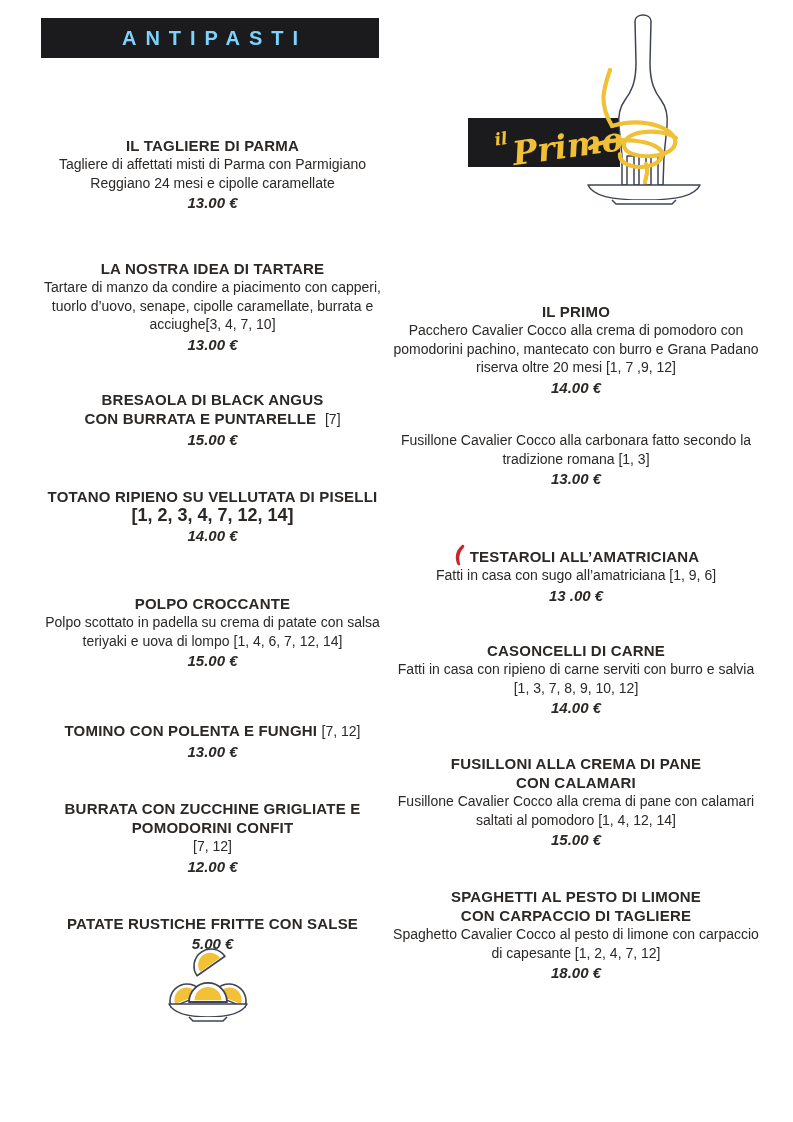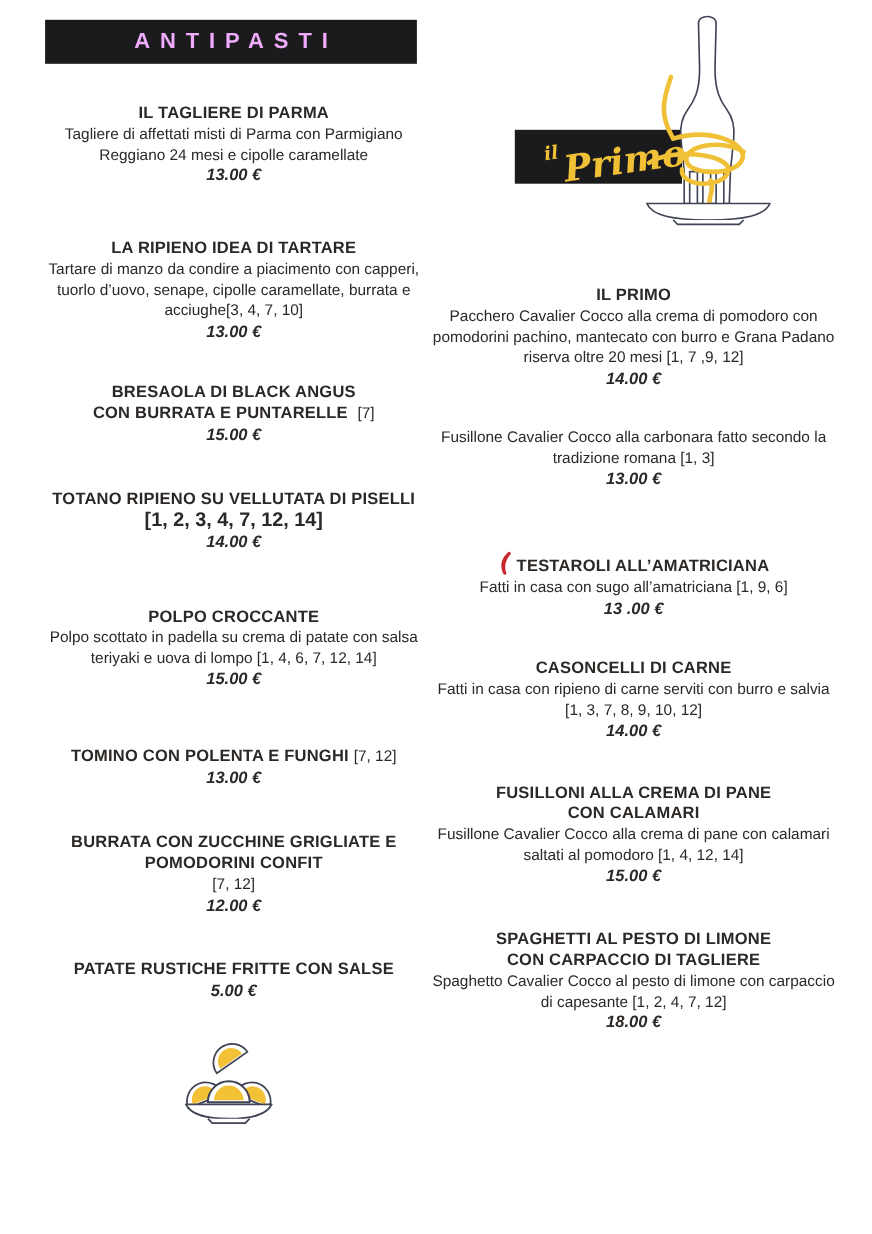--- a/index.html
+++ b/index.html
@@ -2,28 +2,28 @@
 <html><head>
 <meta charset="utf-8">
 <style>
   * { margin:0; padding:0; box-sizing:border-box; }
   body { background:#fff; font-family:"Liberation Sans","DejaVu Sans",sans-serif; }
   .page { position:relative; width:793px; height:1122px; background:#ffffff; overflow:hidden; color:#2b2826; }
 
   
   .header-bar { position:absolute; left:41px; top:18px; width:338px; height:40px;
     background:#1b1b1d; display:flex; align-items:center; justify-content:center; }
-  .header-bar span { color:#f0abfc; font-weight:bold; font-size:20px; letter-spacing:9px; padding-left:9px; }
+  .header-bar span { color:#7dd3fc; font-weight:bold; font-size:20px; letter-spacing:9px; padding-left:9px; }
 
   
   .col { position:absolute; }
   .col-left  { left:35px;  width:355px; }
   .col-right { left:392px; width:368px; }
 
-  .item { position:absolute; left:0; right:0; text-align:center; }
+  .item { position:absolute; left:0; right:0; text-align:center;margin-top:43px; }
   .t   { font-weight:bold; font-size:15px; line-height:19px; letter-spacing:.2px; }
   .d   { font-size:14px; line-height:18.5px; }
   .p   { font-weight:bold; font-size:15px; line-height:19px; margin-top:1px;font-style:italic; }
   .tag { font-weight:normal; font-size:14px; letter-spacing:0; }
   .note  { font-size:14px; line-height:18.5px; }
   .noteb { font-weight:bold; font-size:18px; line-height:19px; }
 
   .chili { display:inline-block; vertical-align:-4px; margin-right:5px; }
 
   .logo-svg  { position:absolute; left:460px; top:8px; }
@@ -60,21 +60,21 @@
 
   <div class="col col-left">
 
     <div class="item" style="top:93px">
       <div class="t">IL TAGLIERE DI PARMA</div>
       <div class="d">Tagliere di affettati misti di Parma con Parmigiano Reggiano 24 mesi e cipolle caramellate</div>
       <div class="p">13.00 €</div>
     </div>
 
     <div class="item" style="top:216px">
-      <div class="t">LA RIPIENO IDEA DI TARTARE</div>
+      <div class="t">LA NOSTRA IDEA DI TARTARE</div>
       <div class="d">Tartare di manzo da condire a piacimento con capperi, tuorlo d’uovo, senape, cipolle caramellate, burrata e acciughe[3, 4, 7, 10]</div>
       <div class="p">13.00 €</div>
     </div>
 
     <div class="item" style="top:347px">
       <div class="t">BRESAOLA DI BLACK ANGUS</div>
       <div class="t"><span>CON BURRATA E PUNTARELLE</span>&nbsp; <span class="tag">[7]</span></div>
       <div class="p">15.00 €</div>
     </div>
 

